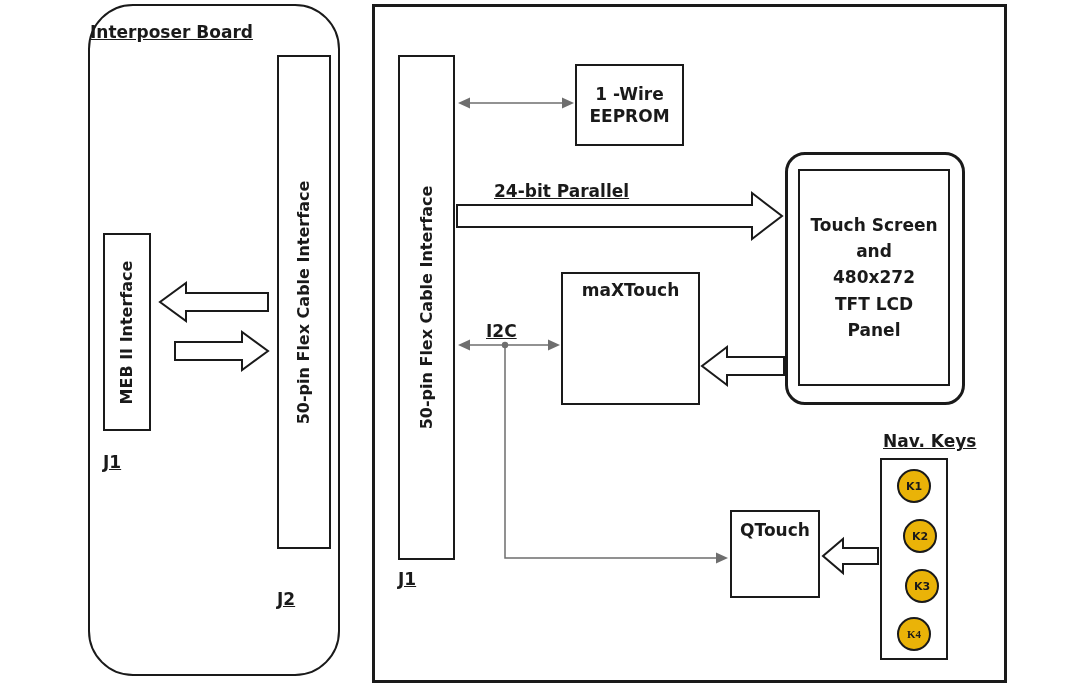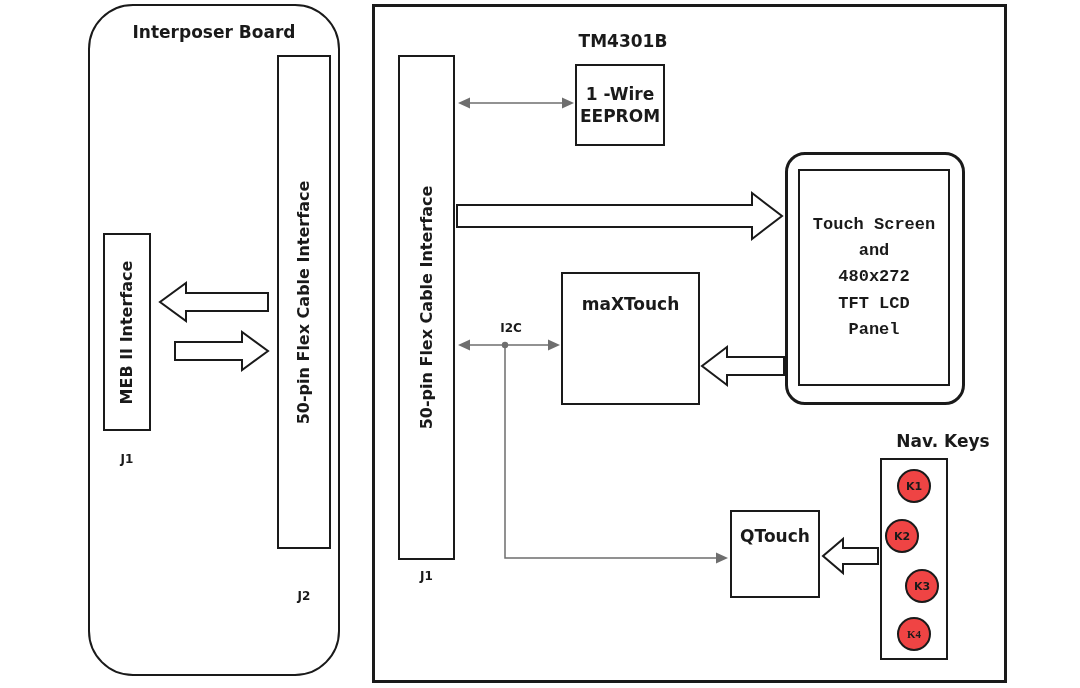--- a/index.html
+++ b/index.html
@@ -36,33 +36,33 @@
   }
   .vtext {
     transform: rotate(-90deg);
     white-space: nowrap;
     font-weight: 700;
     font-size: 16px;
   }
   .label {
     position: absolute;
     font-weight: 700;
-    text-align: center;
     font-size: 17px;
+    text-decoration: underline;
   }
   .prelines { white-space: pre-line; }
   .title { font-size: 17px; }
-  .conn { font-size: 12px; }
+  .conn { font-size: 17px; }
   .key-circle {
     position: absolute;
     width: 34px;
     height: 34px;
     border: 2px solid #1a1a1a;
     border-radius: 50%;
-    background: #ef4444;
+    background: #eab308;
     display: flex;
     align-items: center;
     justify-content: center;
     font-size: 11px;
     font-weight: 700;
   }
   #wire-overlay {
     position: absolute;
     left: 0; top: 0;
     width: 1080px; height: 688px;
@@ -82,60 +82,60 @@
   </div>
   <div class="label conn" style="left:13px; top:446px; width:48px;">J1</div>
 
   <div class="vbox" style="left:187px; top:49px; width:54px; height:494px;">
     <span class="vtext">50-pin Flex Cable Interface</span>
   </div>
   <div class="label conn" style="left:187px; top:583px; width:54px;">J2</div>
 </div>
 
 <div class="board" style="left:372px; top:4px; width:635px; height:679px; border-width:3px;">
-  <div class="label title" style="left:148px; top:24px; width:200px;">TM4301B</div>
 
   <div class="vbox" style="left:23px; top:48px; width:57px; height:505px;">
     <span class="vtext">50-pin Flex Cable Interface</span>
   </div>
   <div class="label conn" style="left:23px; top:562px; width:57px;">J1</div>
 
-  <div class="box prelines" style="left:200px; top:57px; width:90px; height:82px; font-size:17px; line-height:1.3;">
+  <div class="box prelines" style="left:200px; top:57px; width:109px; height:82px; font-size:17px; line-height:1.3;">
     <span class="prelines">1 -Wire
 EEPROM</span>
   </div>
 
+  <div class="label" style="left:119px; top:174px; width:280px;">24-bit Parallel</div>
 
-  <div class="box" style="left:410px; top:145px; width:180px; height:253px; border-width:3px; border-radius:20px;font-family:Liberation Mono, monospace;">
+  <div class="box" style="left:410px; top:145px; width:180px; height:253px; border-width:3px; border-radius:20px;">
     <div class="box prelines" style="left:10px; top:14px; width:152px; height:217px; font-size:17px; line-height:1.55;">
       <span class="prelines">Touch Screen
 and
 480x272
 TFT LCD
 Panel</span>
     </div>
   </div>
 
-  <div class="box topalign" style="left:186px; top:265px; width:139px; height:133px; font-size:17px; padding-top:20px;">
+  <div class="box topalign" style="left:186px; top:265px; width:139px; height:133px; font-size:17px; padding-top:6px;">
     <span>maXTouch</span>
   </div>
 
   <div class="label conn" style="left:111px; top:314px; width:50px;">I2C</div>
 
-  <div class="box topalign" style="left:355px; top:503px; width:90px; height:88px; font-size:17px; padding-top:14px;">
+  <div class="box topalign" style="left:355px; top:503px; width:90px; height:88px; font-size:17px; padding-top:8px;">
     <span>QTouch</span>
   </div>
 
   <div class="label" style="left:508px; top:424px; width:120px;">Nav. Keys</div>
 
   <div class="box" style="left:505px; top:451px; width:68px; height:202px;">
     <div class="key-circle" style="left:15px; top:9px;">
       <span>K1</span>
     </div>
-    <div class="key-circle" style="left:3px; top:59px;">
+    <div class="key-circle" style="left:21px; top:59px;">
       <span>K2</span>
     </div>
     <div class="key-circle" style="left:23px; top:109px;">
       <span>K3</span>
     </div>
     <div class="key-circle" style="left:15px; top:157px;font-family:Liberation Serif, serif;">
       <span>K4</span>
     </div>
   </div>
 </div>

